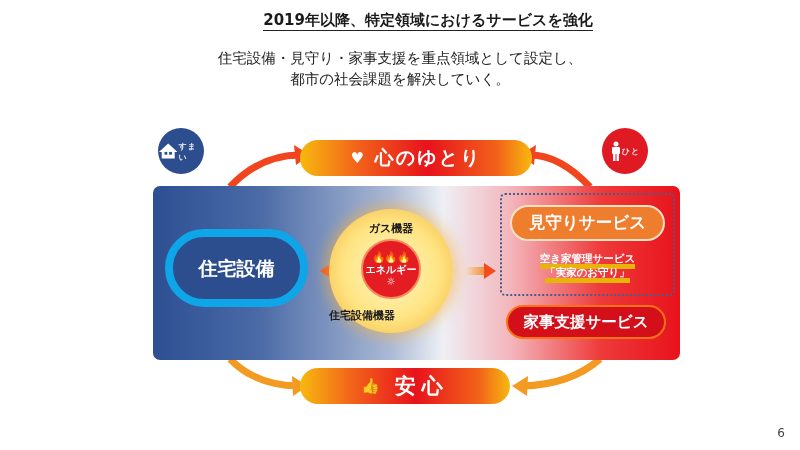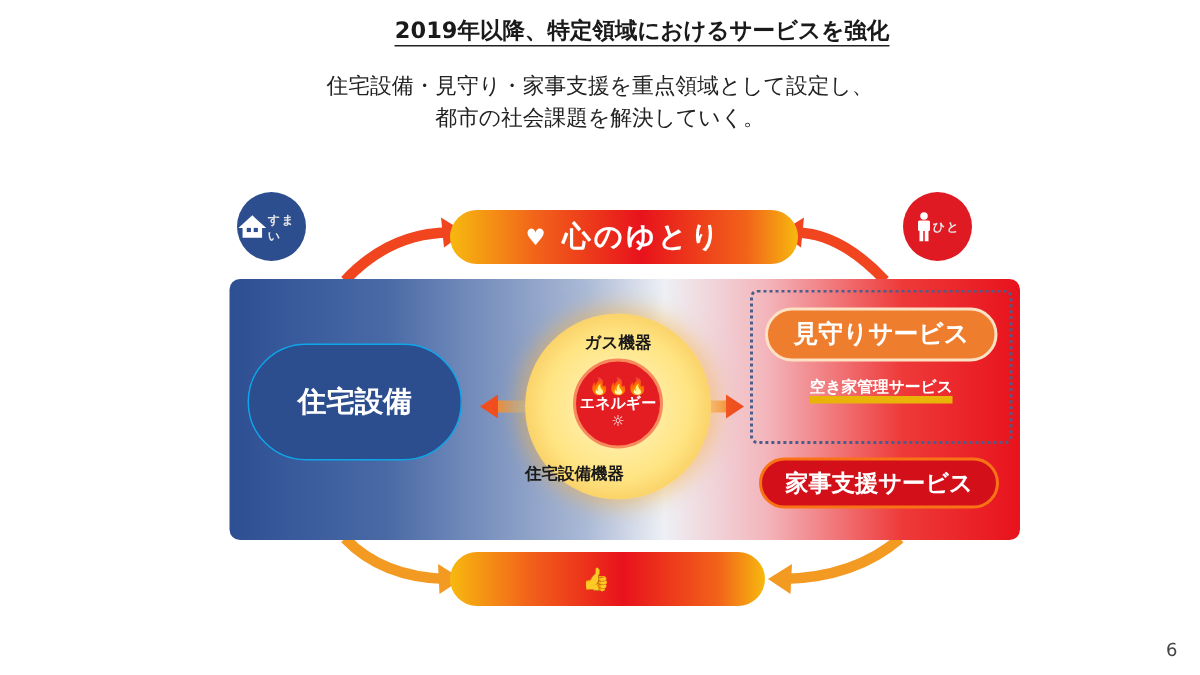--- a/index.html
+++ b/index.html
@@ -27,24 +27,24 @@
     background:linear-gradient(to right, #f7b90f 0%, #f2621a 25%, #e8121c 55%, #f2621a 85%, #f7b90f 100%); font-size:21px; letter-spacing:6px; }
   .pill .ico { margin-right:9px; font-size:15px; }
 
   .badge { position:absolute; width:46px; height:46px; border-radius:50%; display:flex; flex-direction:row;
     align-items:center; justify-content:center; color:#e5e5e5; }
   .badge-home { left:8px; top:3px; background:#2c4d8e; }
   .badge-person { left:452px; top:3px; background:#e01a22; }
   .badge .lbl { font-size:8px; font-weight:bold; letter-spacing:1px; margin-top:1px; }
 
   .svc-left { position:absolute; left:15px; top:104px; width:143px; height:78px; border-radius:39px;
-    background:#2c4d8e; border:1px solid #0ea5e9; color:#fff; font-weight:bold; font-size:19px;
+    background:#2c4d8e; border:8px solid #0ea5e9; color:#fff; font-weight:bold; font-size:19px;
     line-height:26px; text-align:center; display:flex; flex-direction:column; justify-content:center; }
 
-  .core { position:absolute; left:200px; top:84px; width:124px; height:124px; border-radius:50%;
+  .core { position:absolute; left:179px; top:84px; width:124px; height:124px; border-radius:50%;
     background:radial-gradient(circle, #fff6c8 0%, #ffe482 55%, #f8c85a 80%, rgba(248,200,90,0.2) 100%);
     box-shadow:0 0 14px 4px rgba(247,176,60,0.55); }
   .core .label-top { position:absolute; top:12px; width:100%; text-align:center; font-size:11px; font-weight:bold; }
   .core .label-bot { position:absolute; bottom:10px; width:100%; font-size:11px; font-weight:bold; }
   .energy { position:absolute; left:32px; top:30px; width:60px; height:60px; border-radius:50%;
     background:#e41d22; border:2px solid #f78a5d; color:#fff; display:flex; flex-direction:column; align-items:center; justify-content:center; }
   .energy .flames { font-size:11px; letter-spacing:-1px; line-height:12px; }
   .energy .word { font-size:10px; font-weight:bold; line-height:12px; }
   .energy .bulb { font-size:10px; line-height:11px; }
 
@@ -131,21 +131,23 @@
       <div class="word">エネルギー</div>
       <div class="bulb">☼</div>
     </div>
     <div class="label-bot">住宅設備機器</div>
   </div>
 
   <div class="dotted-box"></div>
   <div class="svc-mimamori">見守りサービス</div>
   <div class="svc-sub">
     <div><span>空き家管理サービス</span></div>
+    <div><span>「実家のお守り」</span></div>
   </div>
   <div class="svc-kaji">家事支援サービス</div>
 
   <div class="pill pill-bottom">
     <span class="ico">👍</span>
+    <span>安心</span>
   </div>
 </div>
 
 <div class="page-num">6</div>
 
 </body></html>

